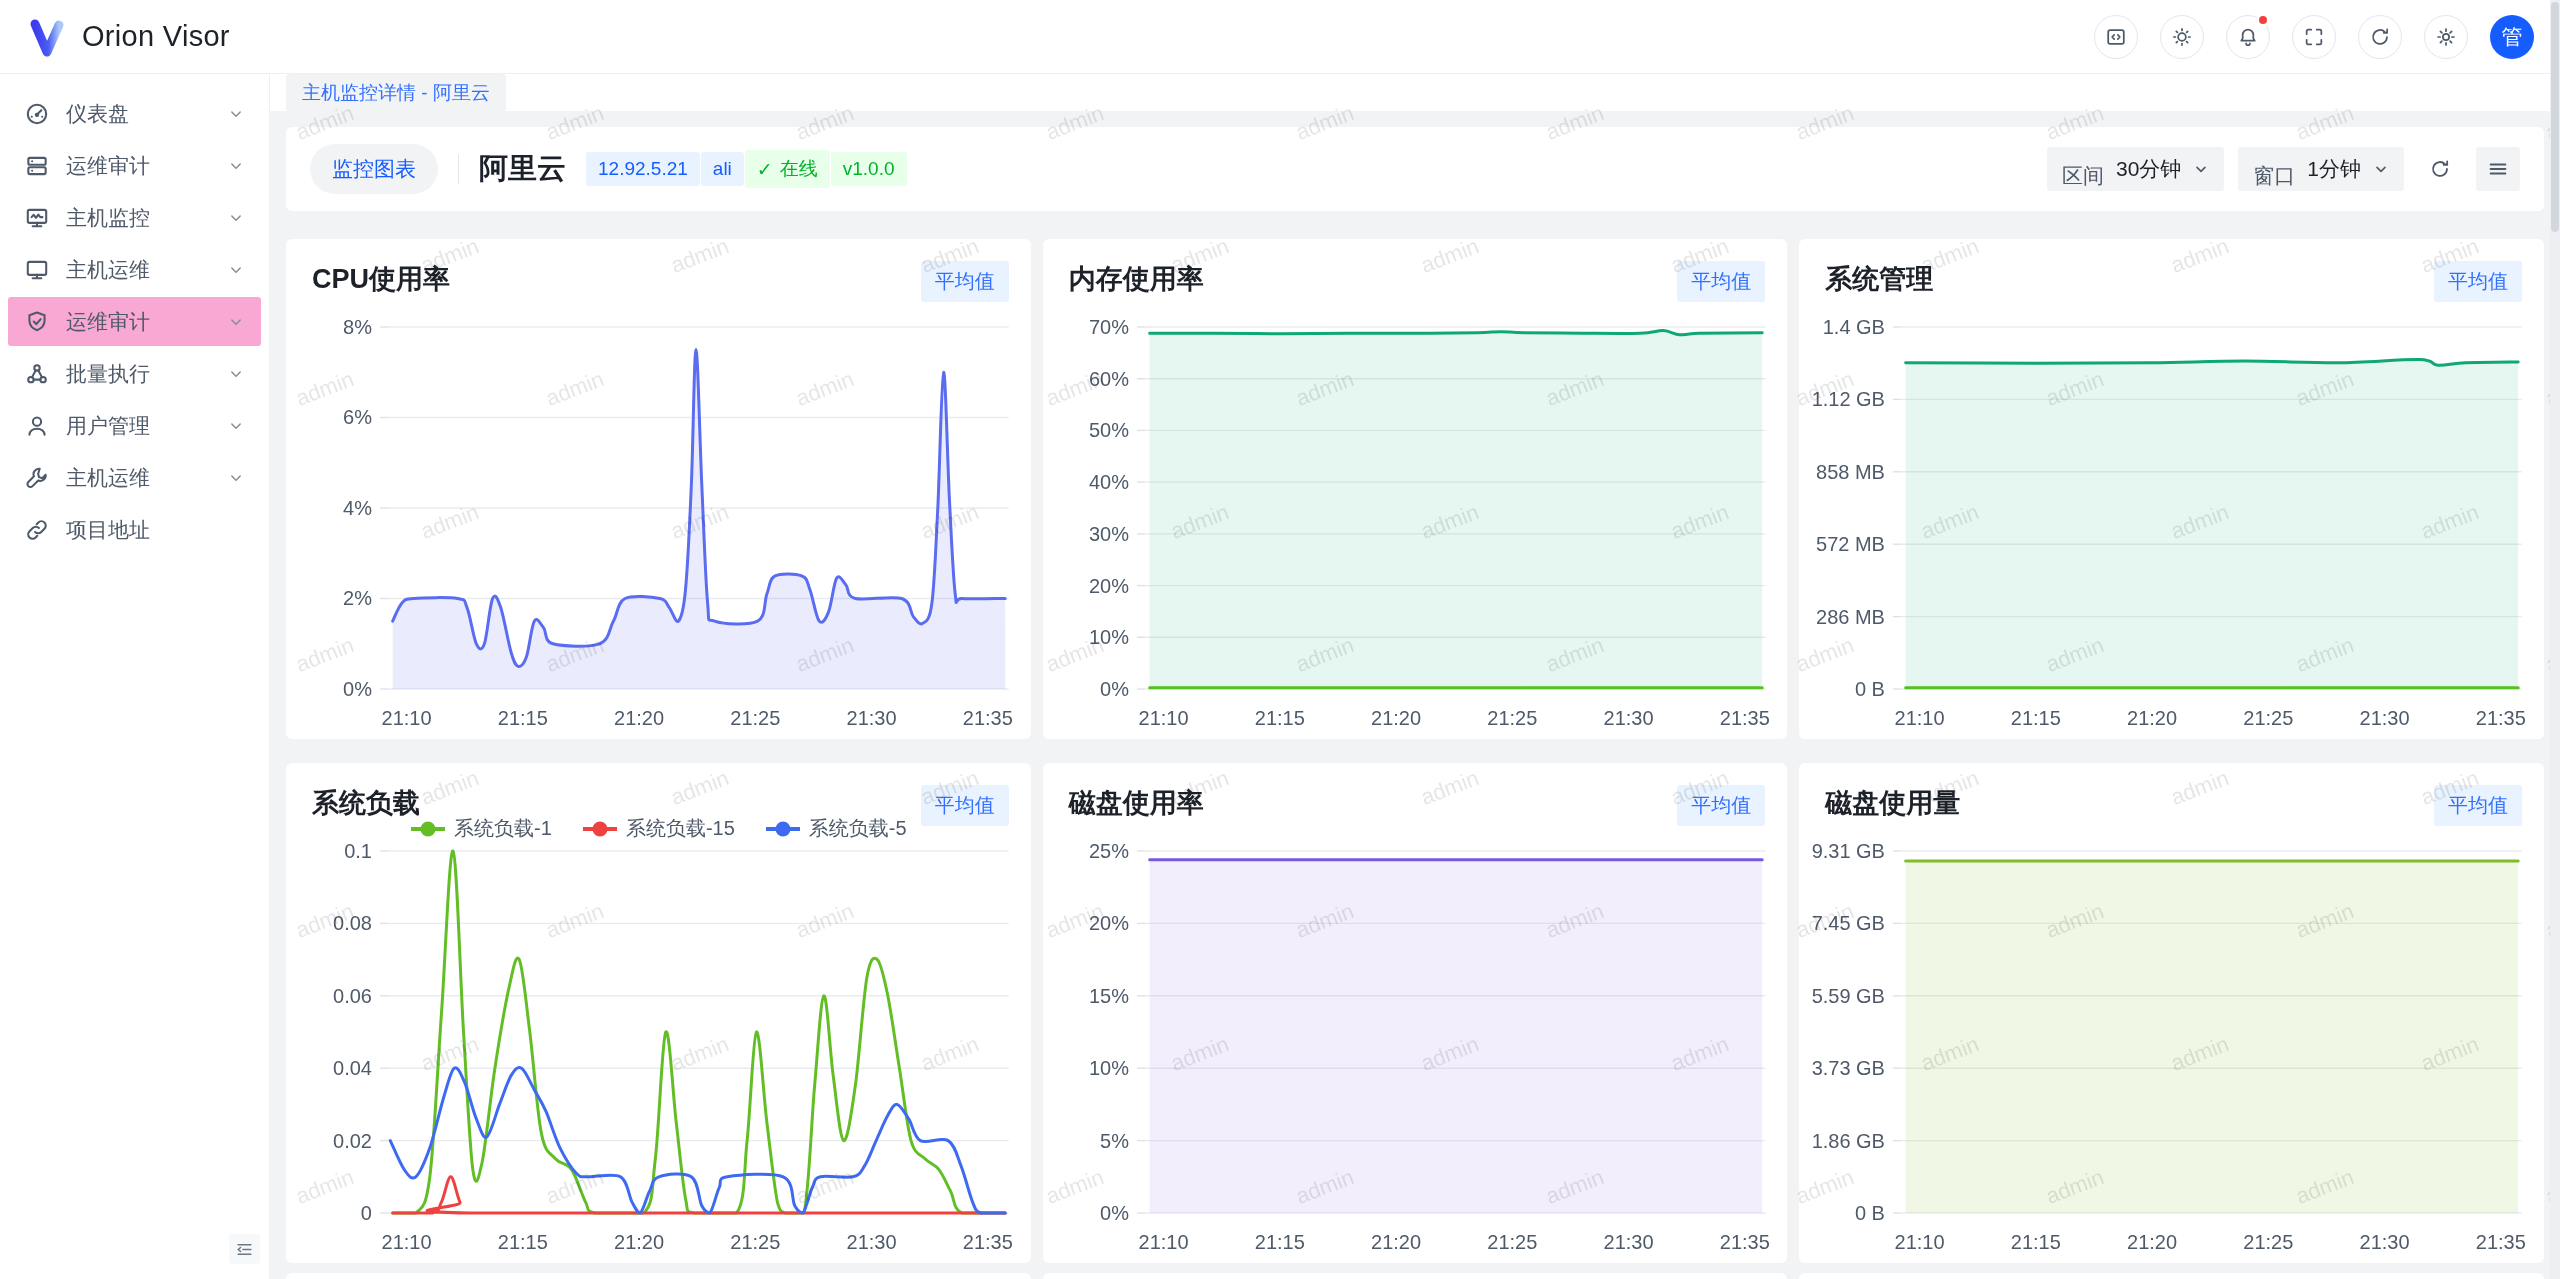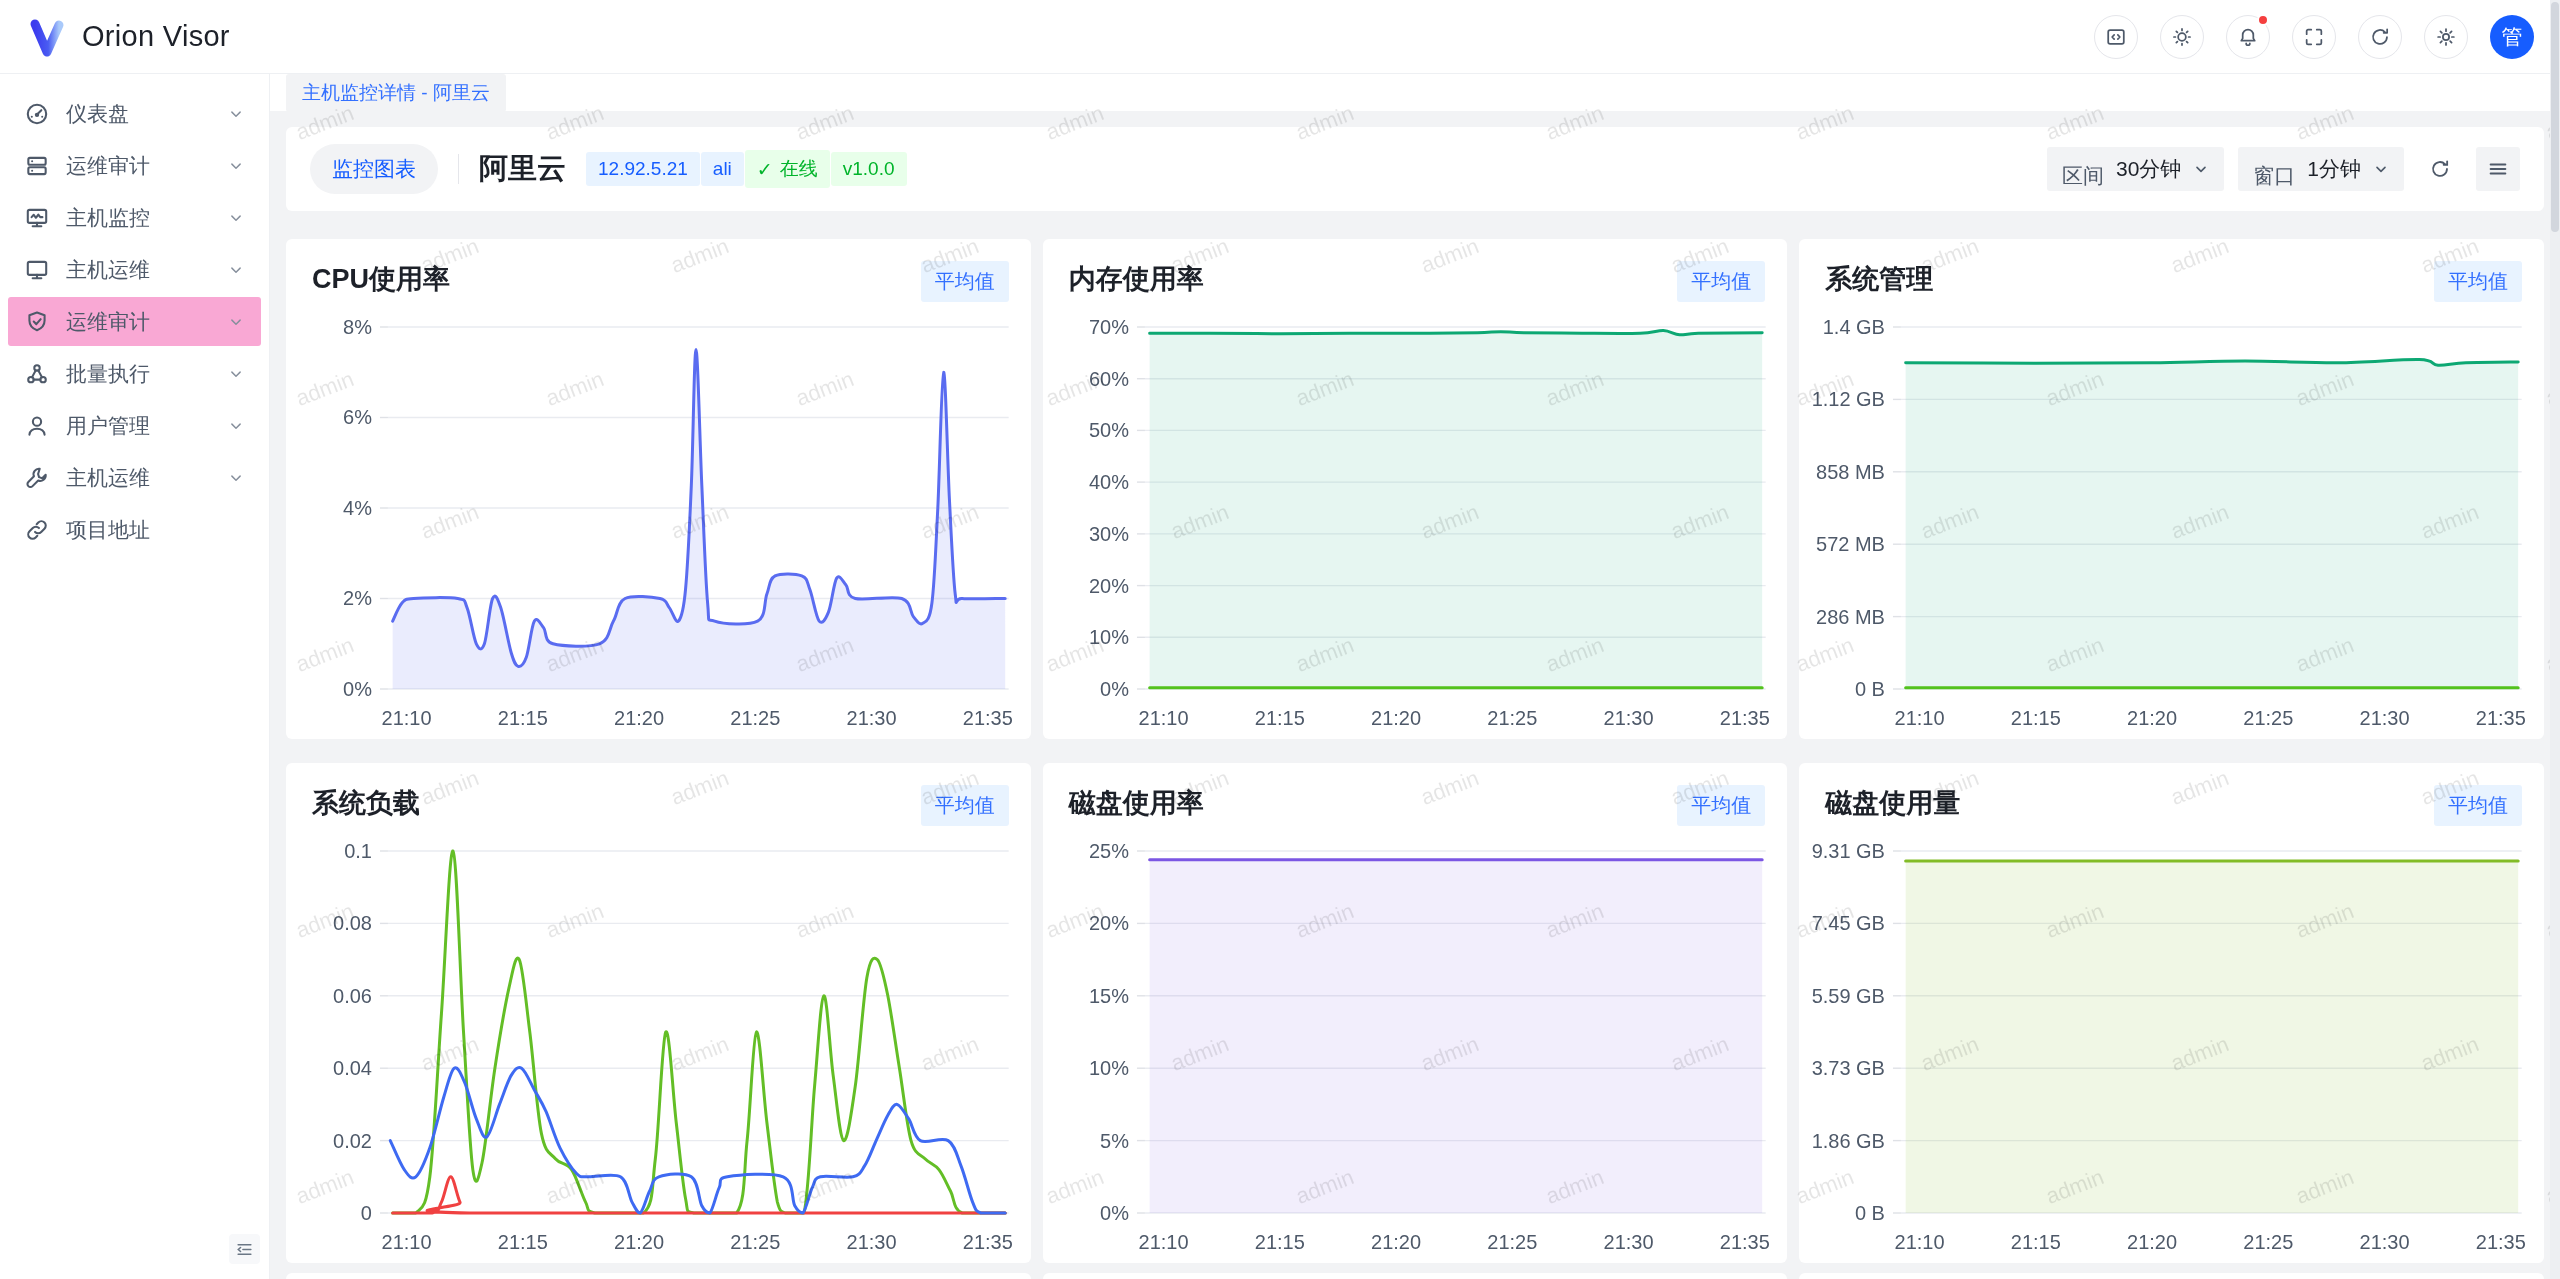--- a/index.html
+++ b/index.html
@@ -430,20 +430,43 @@
           <path d="M106.7 123.7 C 128.4 123.8 195.8 124.2 236.9 124.2 C 278 124.2 318.3 124 353.2 123.7 C 388.1 123.3 415.2 122.1 446.2 122.1 C 477.2 122.1 510.2 123.9 539.3 123.7 C 568.3 123.4 604 120.1 620.7 120.6 C 637.3 121 631.5 125.8 639.3 126.3 C 647 126.8 653.8 124.2 667.2 123.7 C 680.6 123.1 710.8 123 719.5 122.9 L 719.5 450 L 106.7 450 Z" fill="rgba(13,168,115,0.10)" stroke="none"></path>
           <path d="M106.7 123.7 C 128.4 123.8 195.8 124.2 236.9 124.2 C 278 124.2 318.3 124 353.2 123.7 C 388.1 123.3 415.2 122.1 446.2 122.1 C 477.2 122.1 510.2 123.9 539.3 123.7 C 568.3 123.4 604 120.1 620.7 120.6 C 637.3 121 631.5 125.8 639.3 126.3 C 647 126.8 653.8 124.2 667.2 123.7 C 680.6 123.1 710.8 123 719.5 122.9" fill="none" stroke="#0DA873" stroke-width="3" stroke-linecap="round" stroke-linejoin="round"></path>
           <path d="M106.7 448.7 L 719.5 448.7" fill="none" stroke="#53C21D" stroke-width="3" stroke-linecap="round" stroke-linejoin="round"></path>
         </svg>
       </div>
     </div>
   <div class="chart-row second" id="row2">
       <div class="chart-card">
         <span class="cc-title">系统负载</span>
         <span class="cc-badge">平均值</span>
+        <div class="cc-legend">
+          <span class="legend-item">
+            <svg width="36" height="16" viewBox="0 0 36 16">
+              <line x1="1" y1="8" x2="35" y2="8" stroke="#63BE26" stroke-width="4"></line>
+              <circle cx="18" cy="8" r="7.5" fill="#63BE26"></circle>
+            </svg>
+            <span>系统负载-1</span>
+          </span>
+          <span class="legend-item">
+            <svg width="36" height="16" viewBox="0 0 36 16">
+              <line x1="1" y1="8" x2="35" y2="8" stroke="#F04141" stroke-width="4"></line>
+              <circle cx="18" cy="8" r="7.5" fill="#F04141"></circle>
+            </svg>
+            <span>系统负载-15</span>
+          </span>
+          <span class="legend-item">
+            <svg width="36" height="16" viewBox="0 0 36 16">
+              <line x1="1" y1="8" x2="35" y2="8" stroke="#3E6AF2" stroke-width="4"></line>
+              <circle cx="18" cy="8" r="7.5" fill="#3E6AF2"></circle>
+            </svg>
+            <span>系统负载-5</span>
+          </span>
+        </div>
         <svg class="chart-svg" viewBox="0 0 745 500" preserveAspectRatio="none">
           <line x1="102" y1="450" x2="723" y2="450" stroke="#e9ebf0" stroke-width="1.4"></line>
           <line x1="94" y1="450" x2="102" y2="450" stroke="#dfe1e6" stroke-width="1.4"></line>
           <text x="86" y="450" text-anchor="end" dominant-baseline="central" fill="#4e5969" font-size="20">0</text>
           <line x1="102" y1="377.6" x2="723" y2="377.6" stroke="#e9ebf0" stroke-width="1.4"></line>
           <line x1="94" y1="377.6" x2="102" y2="377.6" stroke="#dfe1e6" stroke-width="1.4"></line>
           <text x="86" y="377.6" text-anchor="end" dominant-baseline="central" fill="#4e5969" font-size="20">0.02</text>
           <line x1="102" y1="305.2" x2="723" y2="305.2" stroke="#e9ebf0" stroke-width="1.4"></line>
           <line x1="94" y1="305.2" x2="102" y2="305.2" stroke="#dfe1e6" stroke-width="1.4"></line>
           <text x="86" y="305.2" text-anchor="end" dominant-baseline="central" fill="#4e5969" font-size="20">0.04</text>

